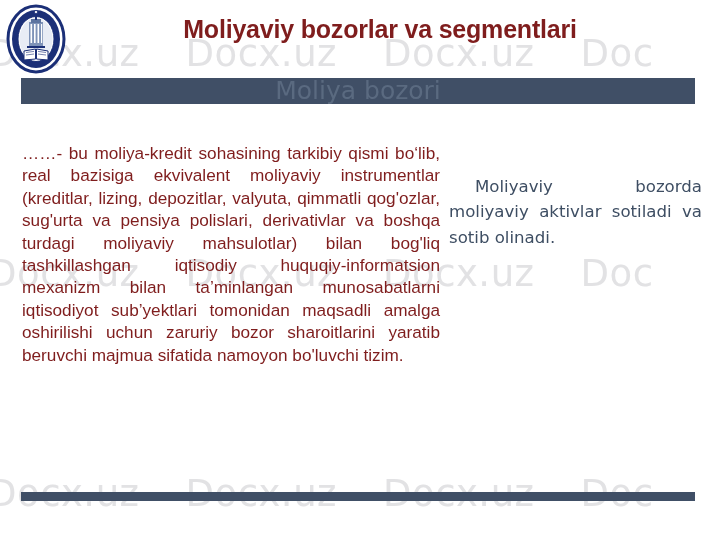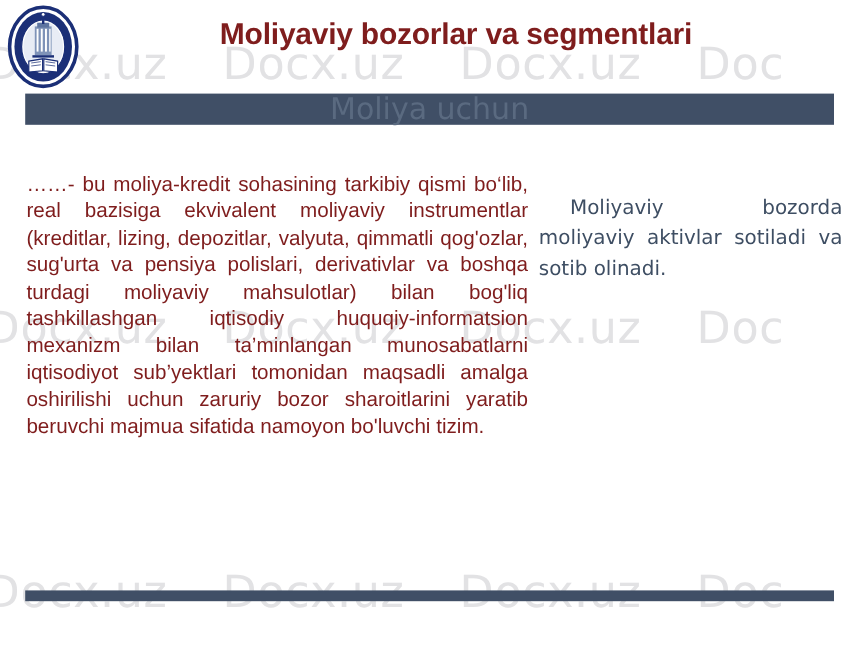--- a/index.html
+++ b/index.html
@@ -123,21 +123,21 @@
     font-size: 17.2px;
     line-height: 22.4px;
     text-align: justify;
     text-justify: inter-word;
   }
   .col-left p { margin: 0; }
 
   .col-right {
     position: absolute;
     left: 449px;
-    top: 160px;
+    top: 174px;
     width: 253px;
     z-index: 5;
     color: #3e4e63;
     font-family: "DejaVu Sans", sans-serif;
     font-size: 16.6px;
     line-height: 25.4px;
     text-align: justify;
     text-justify: inter-word;
   }
   .col-right p {
@@ -202,21 +202,21 @@
         <line x1="32" y1="47.4" x2="40" y2="48.5"></line>
         <line x1="32" y1="50" x2="40" y2="51"></line>
       </g>
       <circle cx="30" cy="8" r="1.6" fill="#ffffff" stroke="#1b2f77" stroke-width="0.8"></circle>
     </svg>
   </div>
 
   <div class="title">Moliyaviy bozorlar va segmentlari</div>
 
   <div class="band"></div>
-  <div class="band-text">Moliya uchun</div>
+  <div class="band-text">Moliya bozori</div>
 
   <div class="col-left">
     <p>……- bu moliya-kredit sohasining tarkibiy qismi bo‘lib, real bazisiga ekvivalent moliyaviy instrumentlar (kreditlar, lizing, depozitlar, valyuta, qimmatli qog'ozlar, sug'urta va pensiya polislari, derivativlar va boshqa turdagi moliyaviy mahsulotlar) bilan bog'liq tashkillashgan iqtisodiy huquqiy-informatsion mexanizm bilan ta’minlangan munosabatlarni iqtisodiyot sub’yektlari tomonidan maqsadli amalga oshirilishi uchun zaruriy bozor sharoitlarini yaratib beruvchi majmua sifatida namoyon bo'luvchi tizim.</p>
   </div>
 
   <div class="col-right">
     <p class="p1">Moliyaviy bozorda moliyaviy aktivlar sotiladi va sotib olinadi.</p>
   </div>
 
   <div class="band-bottom"></div>

